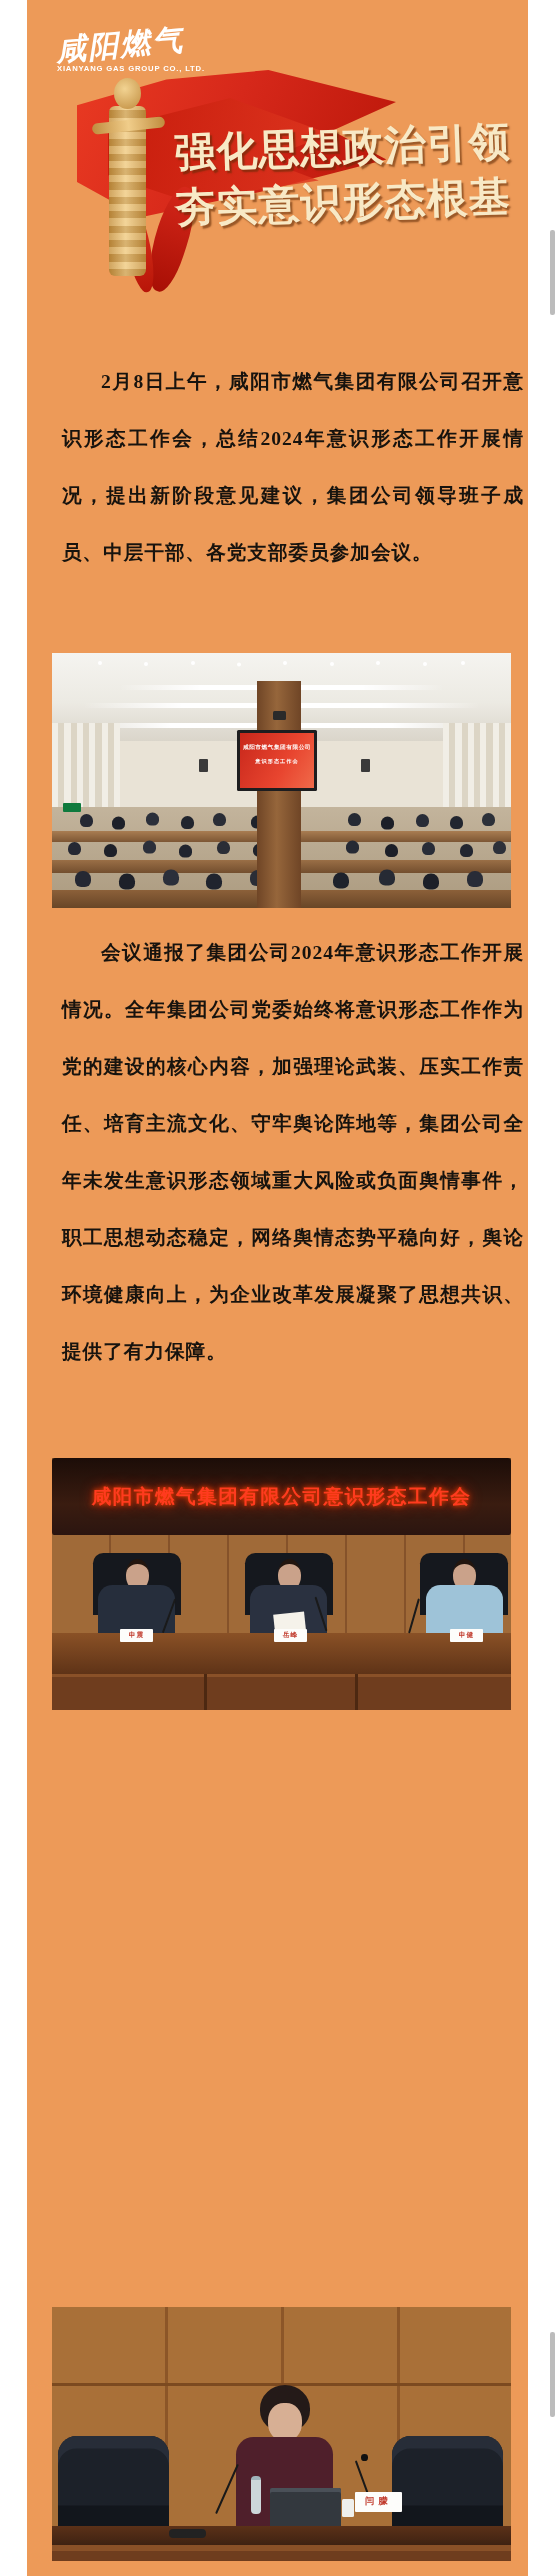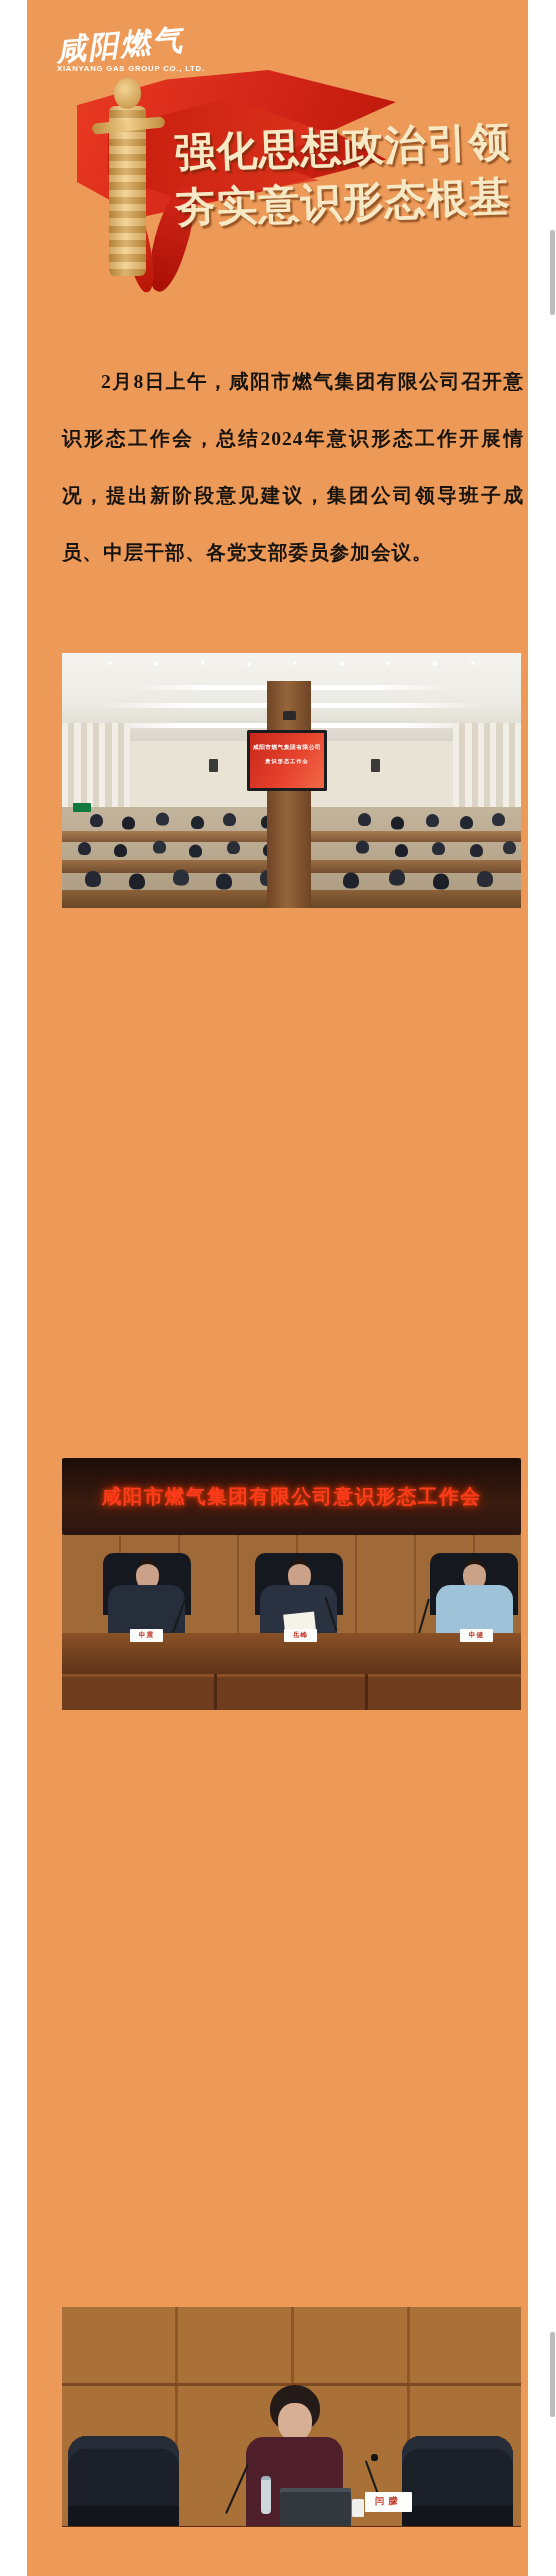--- a/index.html
+++ b/index.html
@@ -39,24 +39,24 @@
   
   .para{position:absolute;left:62px;width:462px;margin:0;
         font-family:"Liberation Serif","DejaVu Serif",serif;font-weight:700;font-size:19.6px;line-height:57px;
         color:#17130e;text-align:justify;text-indent:39px;letter-spacing:1px;}
   #p1{top:353px;}
   #p2{top:924px;}
   #p3{top:1724px;}
   #p4{top:2572px;}
 
   
-  .photo{position:absolute;left:52px;width:459px;overflow:hidden;margin-left:10px;}
+  .photo{position:absolute;left:52px;width:459px;overflow:hidden;}
   #photo1{top:653px;height:255px;background:#b7a78f;}
   #photo2{top:1458px;height:252px;background:#8d5a2c;}
-  #photo3{top:2307px;height:220px;background:#be185d;}
+  #photo3{top:2307px;height:254px;background:#be185d;}
 
   
   .ph1-ceiling{position:absolute;left:0;top:0;width:459px;height:90px;
         background:linear-gradient(#f5f4f0 0%,#eceae3 55%,#d9d4c9 100%);}
   .ph1-strip{position:absolute;height:4.6px;border-radius:2.6px;
         background:linear-gradient(90deg,rgba(255,255,255,0),#ffffff 25%,#ffffff 75%,rgba(255,255,255,0));}
   #ph1s1{left:67px;top:32px;width:325px;}
   #ph1s2{left:31px;top:50px;width:397px;}
   #ph1s3{left:7.7px;top:70px;width:443px;}
   .ph1-dots{position:absolute;left:46px;top:8.2px;width:4.1px;height:4.1px;border-radius:50%;background:#ffffff;
@@ -157,20 +157,21 @@
   <div class="flag-inner"></div>
   <div class="ribbon1"></div>
   <div class="ribbon2"></div>
   <div class="pillar"></div>
   <div class="pillar-cap"></div>
   <div class="pillar-bar"></div>
   <div class="title-line" id="title1">强化思想政治引领</div>
   <div class="title-line" id="title2">夯实意识形态根基</div>
 
   <p class="para" id="p1">2月8日上午，咸阳市燃气集团有限公司召开意识形态工作会，总结2024年意识形态工作开展情况，提出新阶段意见建议，集团公司领导班子成员、中层干部、各党支部委员参加会议。</p>
+  <p class="para" id="p2">会议通报了集团公司2024年意识形态工作开展情况。全年集团公司党委始终将意识形态工作作为党的建设的核心内容，加强理论武装、压实工作责任、培育主流文化、守牢舆论阵地等，集团公司全年未发生意识形态领域重大风险或负面舆情事件，职工思想动态稳定，网络舆情态势平稳向好，舆论环境健康向上，为企业改革发展凝聚了思想共识、提供了有力保障。</p>
   <p class="para" id="p4">下午，集团公司邀请陕西省委党校党史教研部教授闫朦老师为公司全员进行意识形态专题授课。闫教授以《毛泽东与中华民族伟大复兴》为题，依据大量详实的数据、珍贵的照片、生动的故事，深化了我们对毛泽东同志的光辉思想、革命精神和崇高风范的认识，以红色精神励志前行，继承和发扬“为有牺牲多壮志，敢教日月换新天”的革命斗争精神，并转化为敢闯敢干的精神动力，同心协力推进各项工作再上台阶。</p>
 
   <div class="photo" id="photo1">
     <div class="ph1-ceiling"></div>
     <div class="ph1-dots"></div>
     <div class="ph1-strip" id="ph1s1"></div>
     <div class="ph1-strip" id="ph1s2"></div>
     <div class="ph1-strip" id="ph1s3"></div>
     <div class="ph1-wall"></div>
     <div class="ph1-curtain" id="ph1cl"></div>

